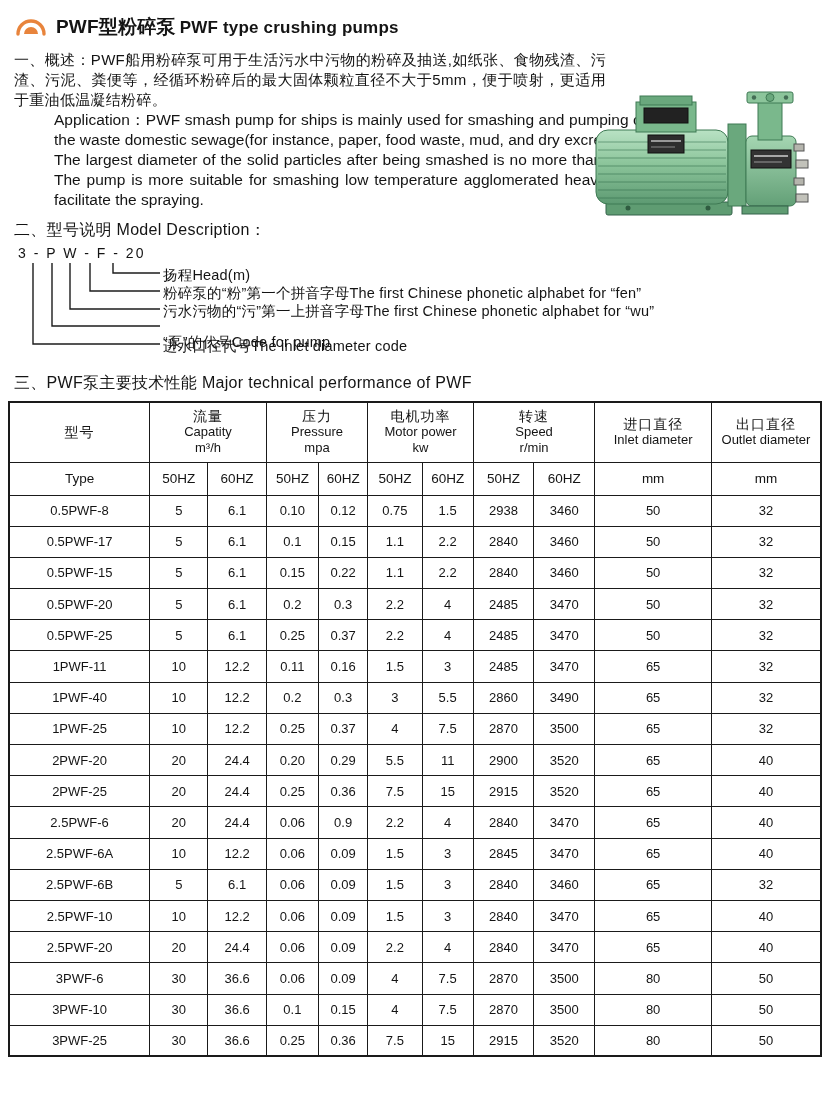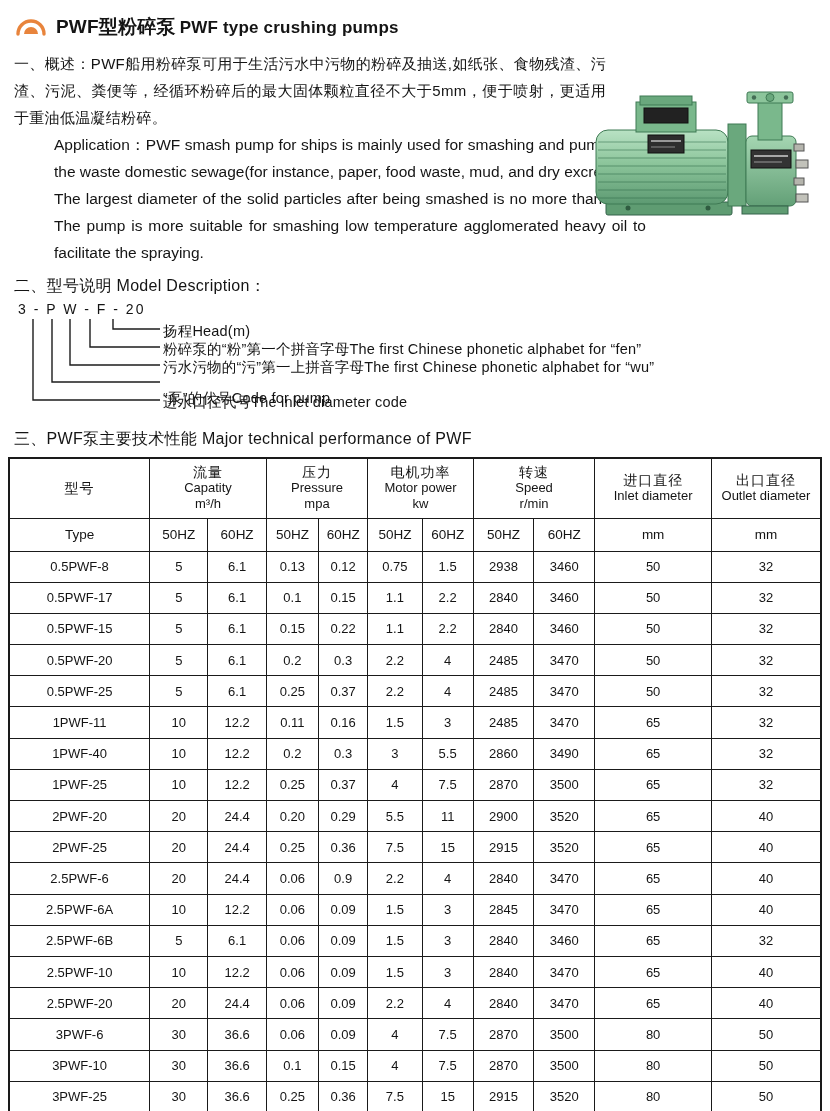--- a/index.html
+++ b/index.html
@@ -15,21 +15,21 @@
 
   
   .doc-header { display:flex; align-items:center; gap:8px; margin-left:6px; margin-bottom:10px; }
   .logo { width:34px; height:24px; flex:0 0 auto; }
   .title-line { font-weight:bold; letter-spacing:.2px; }
   .title-cn { font-size:19px; }
   .title-en { font-size:17px; margin-left:4px; }
 
   
   .intro { position:relative; margin-left:6px; min-height:160px; }
-  .para { width:592px; font-size:15px; line-height:27px; text-align:justify; }
+  .para { width:592px; font-size:15px; line-height:20px; text-align:justify; }
   .para.cn { letter-spacing:.3px; }
   .para.en { margin-top:0; font-size:15.5px;margin-left:40px; }
   .pump-figure { position:absolute; right:-2px; top:36px; width:222px; height:138px; }
 
   
   .sec-heading { margin-left:6px; font-size:16px; font-weight:normal; letter-spacing:.3px; }
   .sec2-heading { margin-top:10px; }
   .sec3-heading { margin-top:10px; margin-bottom:7px; }
 
   
@@ -213,21 +213,21 @@
         <th>60HZ</th>
         <th>mm</th>
         <th>mm</th>
       </tr>
     </thead>
     <tbody>
         <tr>
           <td>0.5PWF-8</td>
           <td>5</td>
           <td>6.1</td>
-          <td>0.13</td>
+          <td>0.10</td>
           <td>0.12</td>
           <td>0.75</td>
           <td>1.5</td>
           <td>2938</td>
           <td>3460</td>
           <td>50</td>
           <td>32</td>
         </tr>
         <tr>
           <td>0.5PWF-17</td>

